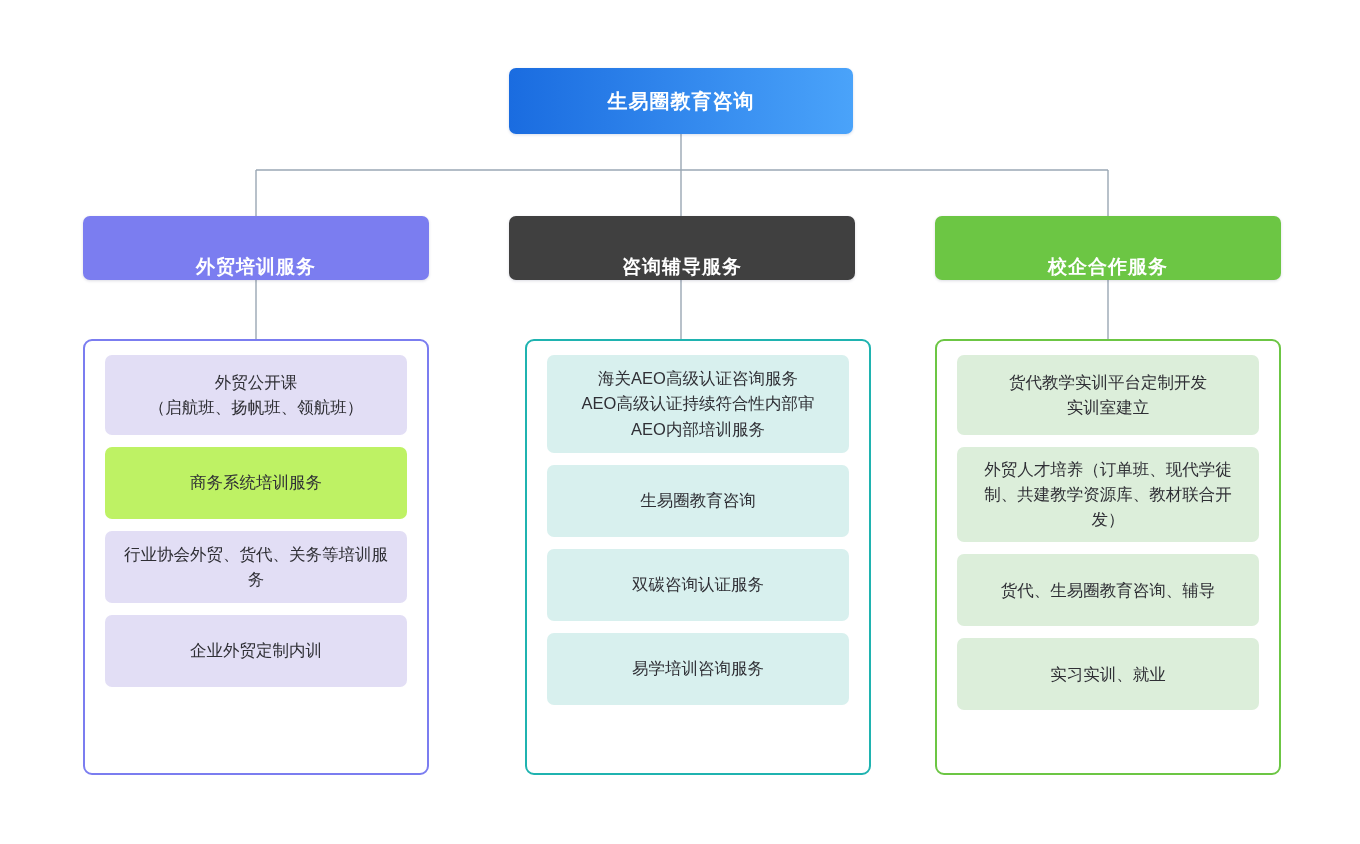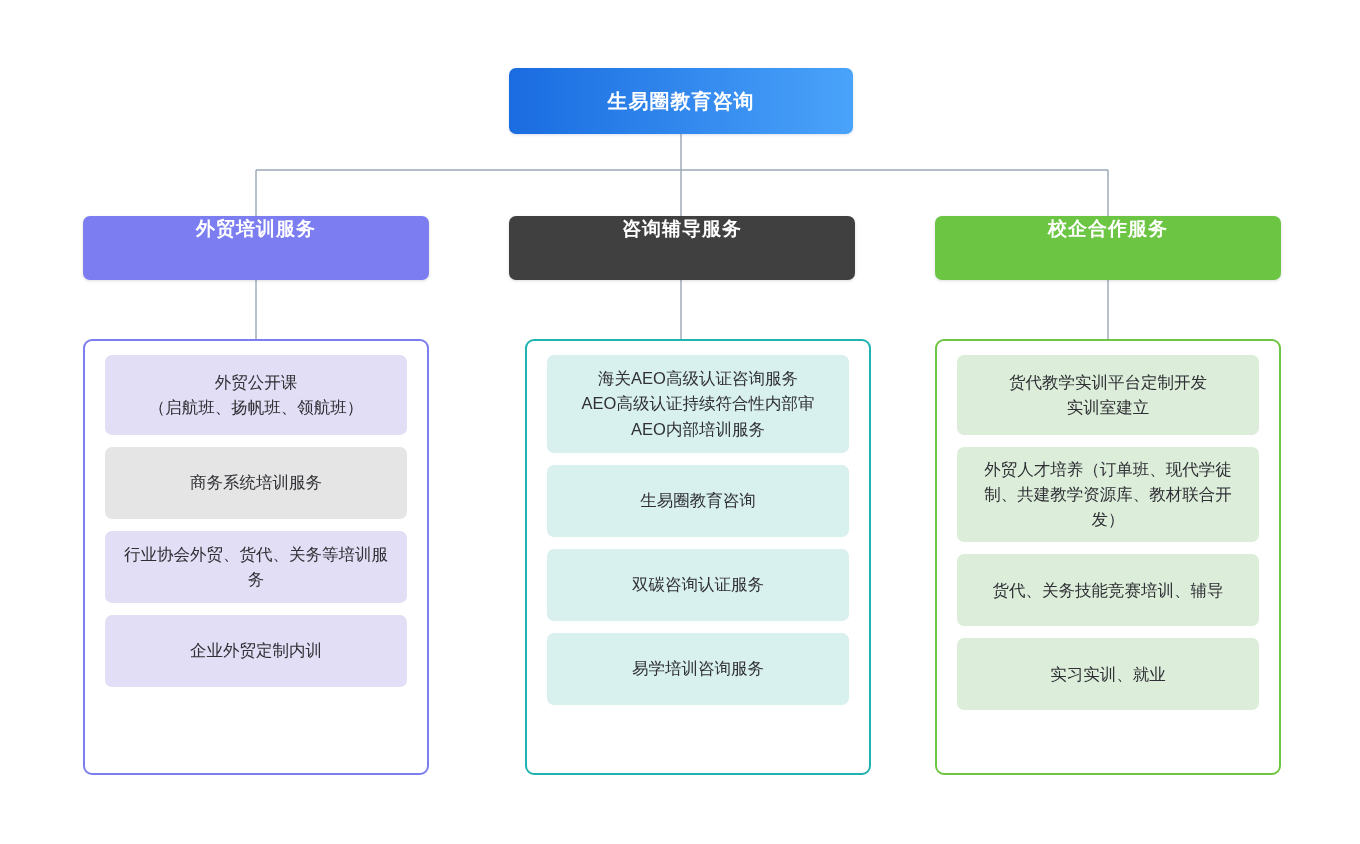--- a/index.html
+++ b/index.html
@@ -67,21 +67,21 @@
   }
   .column.col-0 { left: 83px; }
   .column.col-1 { left: 509px; }
   .column.col-2 { left: 935px; }
 
   .col-header {
     width: 346px;
     height: 64px;
     border-radius: 7px;
     display: flex;
-    align-items: flex-start;
+    align-items: flex-end;
     justify-content: center;
     box-sizing: border-box;
     box-shadow: 0 1px 3px rgba(40,40,80,0.16);
   }
   .col-header .col-title {
     color: #ffffff;
     font-size: 19px;
     font-weight: bold;
     letter-spacing: 1px;
   }
@@ -160,21 +160,21 @@
         <div class="col-header" style="background: rgb(123, 125, 240);">
           <span class="col-title">外贸培训服务</span>
         </div>
         <div class="col-body body-0" style="border-color: rgb(123, 125, 240);">
           <div class="leaf size-2" style="background: rgb(226, 222, 245);">
             <div>
               <span class="leaf-line">外贸公开课</span>
               <span class="leaf-line">（启航班、扬帆班、领航班）</span>
             </div>
           </div>
-          <div class="leaf size-1" style="background: #e5e5e5;">
+          <div class="leaf size-1" style="background: #bef264;">
             <div>
               <span class="leaf-line">商务系统培训服务</span>
             </div>
           </div>
           <div class="leaf size-1" style="background: rgb(226, 222, 245);">
             <div>
               <span class="leaf-line">行业协会外贸、货代、关务等培训服务</span>
             </div>
           </div>
           <div class="leaf size-1" style="background: rgb(226, 222, 245);">
@@ -224,21 +224,21 @@
               <span class="leaf-line">实训室建立</span>
             </div>
           </div>
           <div class="leaf size-1" style="background: rgb(220, 238, 218);">
             <div>
               <span class="leaf-line">外贸人才培养（订单班、现代学徒制、共建教学资源库、教材联合开发）</span>
             </div>
           </div>
           <div class="leaf size-1" style="background: rgb(220, 238, 218);">
             <div>
-              <span class="leaf-line">货代、关务技能竞赛培训、辅导</span>
+              <span class="leaf-line">货代、生易圈教育咨询、辅导</span>
             </div>
           </div>
           <div class="leaf size-1" style="background: rgb(220, 238, 218);">
             <div>
               <span class="leaf-line">实习实训、就业</span>
             </div>
           </div>
         </div>
       </div>
     </div>

